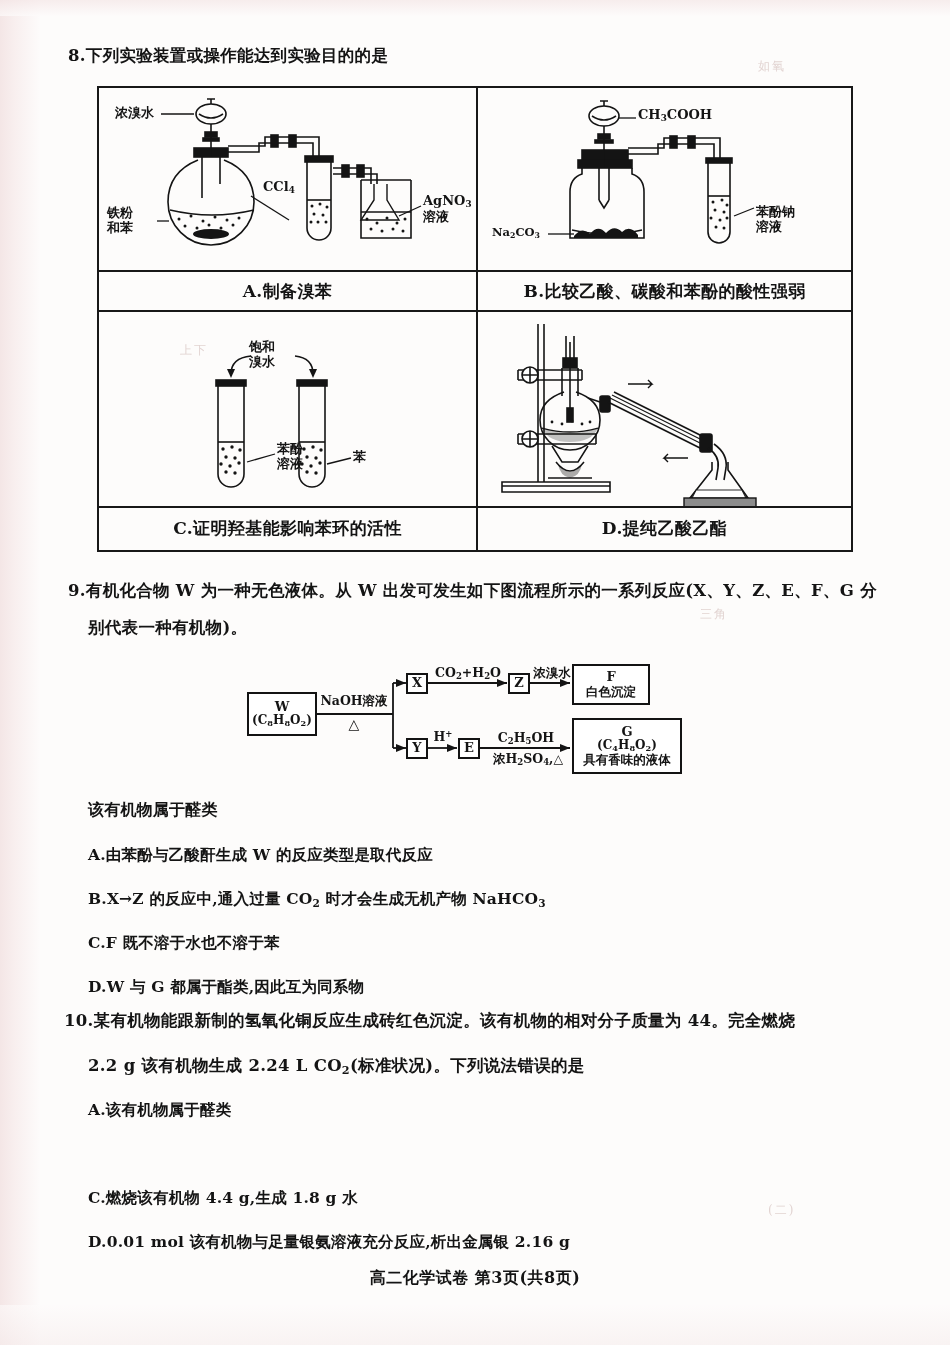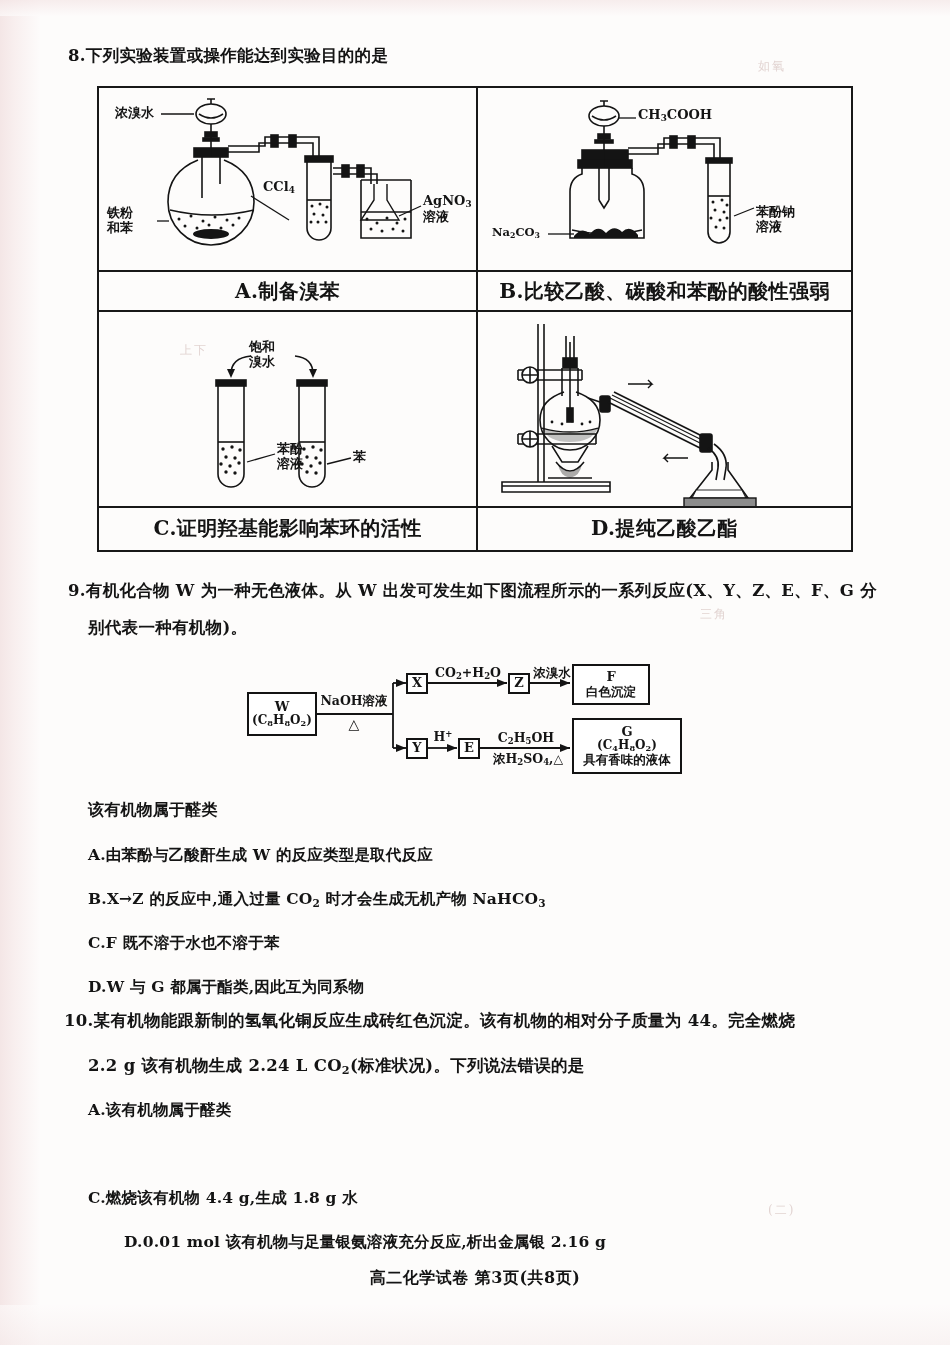--- a/index.html
+++ b/index.html
@@ -88,21 +88,21 @@
     position: absolute;
     box-sizing: border-box;
   }
   .cell-fig {
     overflow: hidden;
   }
   .cell-cap {
     display: flex;
     align-items: center;
     justify-content: center;
-    font-size: 20px;
+    font-size: 17px;
     font-weight: 700;
     letter-spacing: .4px;
     text-align: center;
   }
   .vline {
     position: absolute;
     width: 2px;
     background: #181818;
   }
   .hline {
@@ -565,17 +565,17 @@
   <div class="opt-line" style="left:88px; top:933px;">C.F 既不溶于水也不溶于苯</div>
   <div class="opt-line" style="left:88px; top:977px;">D.W 与 G 都属于酯类,因此互为同系物</div>
 
   <div class="q-line" style="left:64px; top:1010px;">10.某有机物能跟新制的氢氧化铜反应生成砖红色沉淀。该有机物的相对分子质量为 44。完全燃烧</div>
   <div class="q-line" style="left:88px; top:1055px;">
     <span>2.2 g 该有机物生成 2.24 L CO</span><sub>2</sub><span>(标准状况)。下列说法错误的是</span>
   </div>
 
   <div class="opt-line" style="left:88px; top:1100px;">A.该有机物属于醛类</div>
   <div class="opt-line" style="left:88px; top:1188px;">C.燃烧该有机物 4.4 g,生成 1.8 g 水</div>
-  <div class="opt-line" style="left:88px; top:1232px;margin-left:36px;">D.0.01 mol 该有机物与足量银氨溶液充分反应,析出金属银 2.16 g</div>
+  <div class="opt-line" style="left:88px; top:1232px;">D.0.01 mol 该有机物与足量银氨溶液充分反应,析出金属银 2.16 g</div>
 
   <div class="footer" style="top:1268px;">高二化学试卷  第3页(共8页)</div>
 
 </div>
 
 </body></html>

